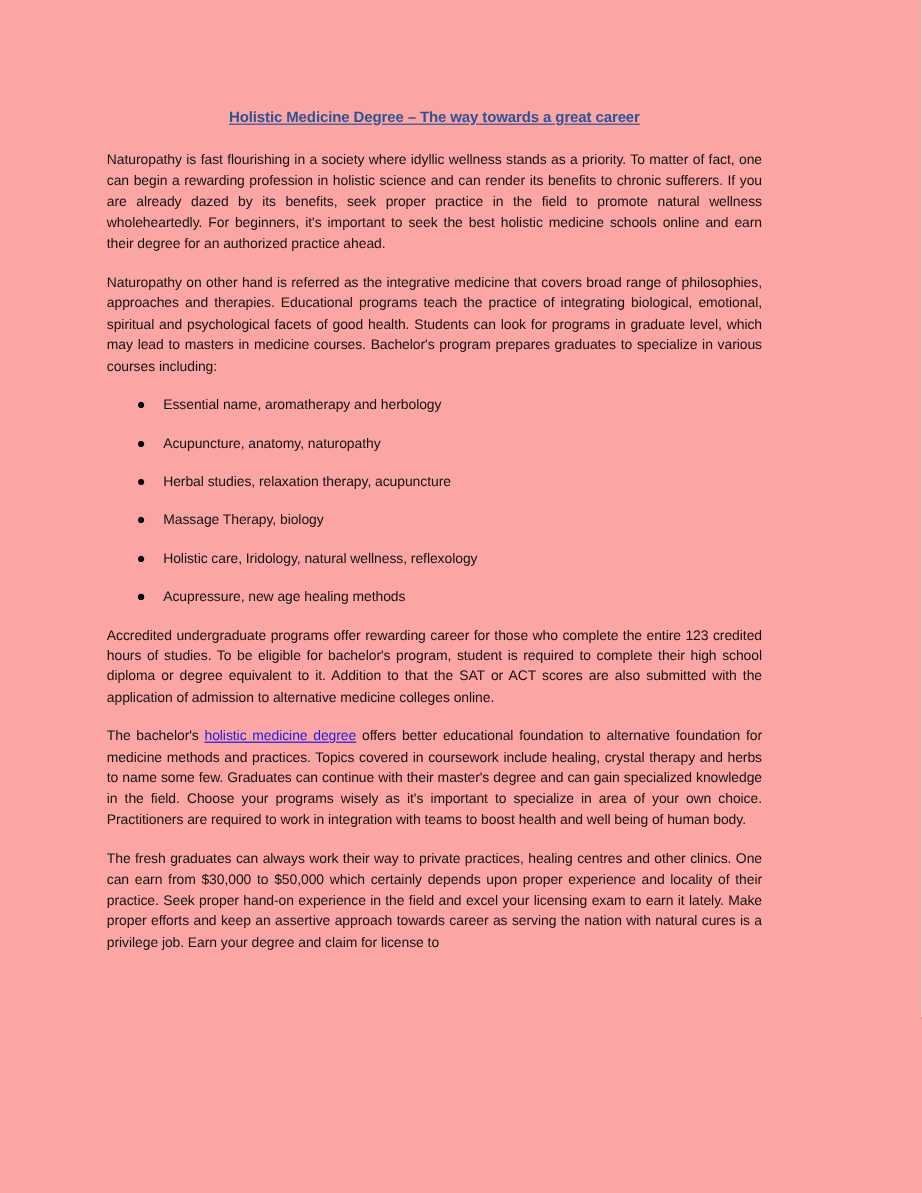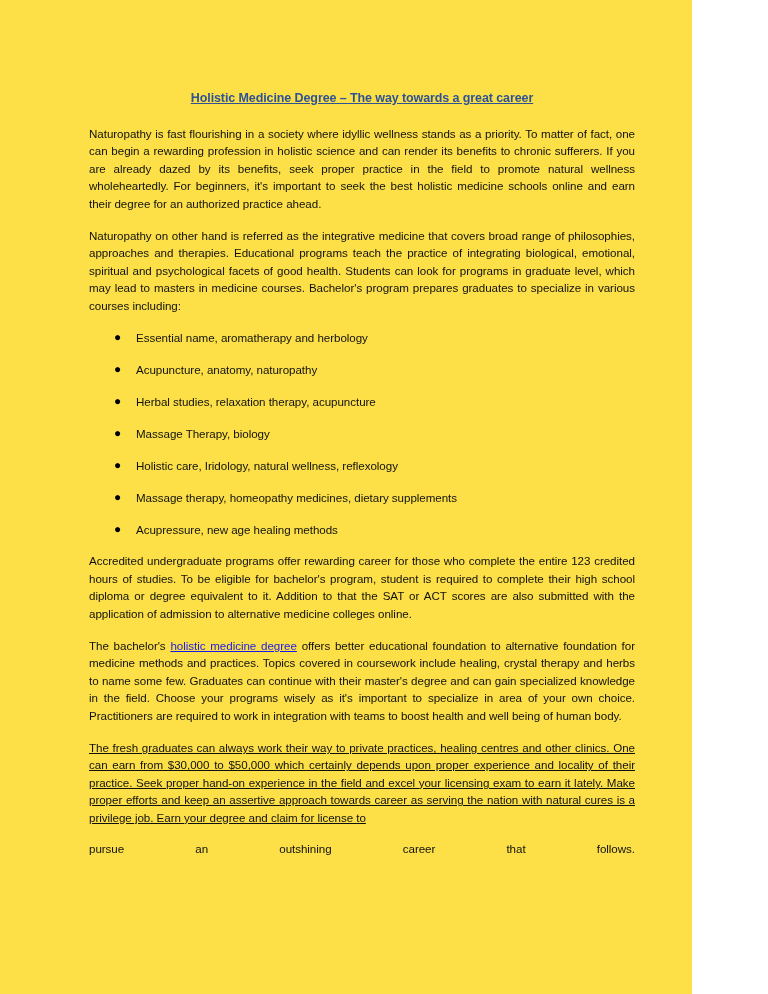--- a/index.html
+++ b/index.html
@@ -10,23 +10,23 @@
   }
   body {
     width: 768px;
     height: 994px;
     font-family: "Liberation Sans", sans-serif;
     color: #000000;
     -webkit-font-smoothing: antialiased;
   }
   .page {
     position: relative;
-    width: 692px;
+    width: 768px;
     height: 994px;
-    background: #fde047;
+    background: #fca5a5;
     box-sizing: border-box;
     overflow: hidden;
   }
   .content {
     position: absolute;
     left: 89px;
     top: 90px;
     width: 546px;
   }
   .doc-title {
@@ -43,21 +43,20 @@
     font-size: 11.6px;
     line-height: 17.4px;
     text-align: justify;
     text-justify: inter-word;
     margin: 0 0 15px 0;
     color: #111111;
     letter-spacing: -0.05px;
   }
   p.para.tight {
     margin-bottom: 14px;
-    text-decoration: underline;
   }
   .bullets {
     list-style: none;
     margin: 0 0 4px 0;
     padding: 0;
   }
   .bullets li {
     position: relative;
     font-size: 11.6px;
     line-height: 17.4px;
@@ -136,39 +135,30 @@
       <li>
         <span class="marker">●</span>
         <span>Massage Therapy, biology</span>
       </li>
       <li>
         <span class="marker">●</span>
         <span>Holistic care, Iridology, natural wellness, reflexology</span>
       </li>
       <li>
         <span class="marker">●</span>
-        <span>Massage therapy, homeopathy medicines, dietary supplements</span>
       </li>
       <li>
         <span class="marker">●</span>
         <span>Acupressure, new age healing methods</span>
       </li>
     </ul>
 
 
     <p class="para">Accredited undergraduate programs offer rewarding career for those who complete the entire 123 credited hours of studies. To be eligible for bachelor's program, student is required to complete their high school diploma or degree equivalent to it. Addition to that the SAT or ACT scores are also submitted with the application of admission to alternative medicine colleges online.</p>
 
     <p class="para"><span>The bachelor's </span><a class="inline-link" href="#">holistic medicine degree</a><span> offers better educational foundation to alternative foundation for medicine methods and practices. Topics covered in coursework include healing, crystal therapy and herbs to name some few. Graduates can continue with their master's degree and can gain specialized knowledge in the field. Choose your programs wisely as it's important to specialize in area of your own choice. Practitioners are required to work in integration with teams to boost health and well being of human body.</span></p>
 
     <p class="para tight"> The fresh graduates can always work their way to private practices, healing centres and other clinics.  One can earn from $30,000 to $50,000 which certainly depends upon proper experience and locality of their practice. Seek proper hand-on experience in the field and excel your licensing exam to earn it lately. Make proper efforts and keep an assertive approach towards career as serving the nation with natural cures is a privilege job.  Earn your degree and claim for license to</p>
 
-    <div class="justify-stretch">
-      <span>pursue</span>
-      <span>an</span>
-      <span>outshining</span>
-      <span>career</span>
-      <span>that</span>
-      <span>follows.</span>
-    </div>
 
 
   </div>
 </div>
 
 </body></html>

